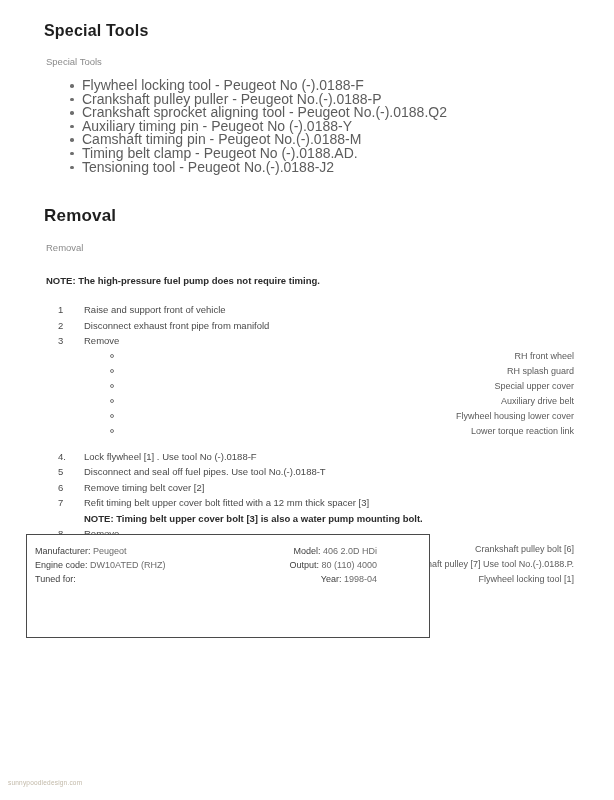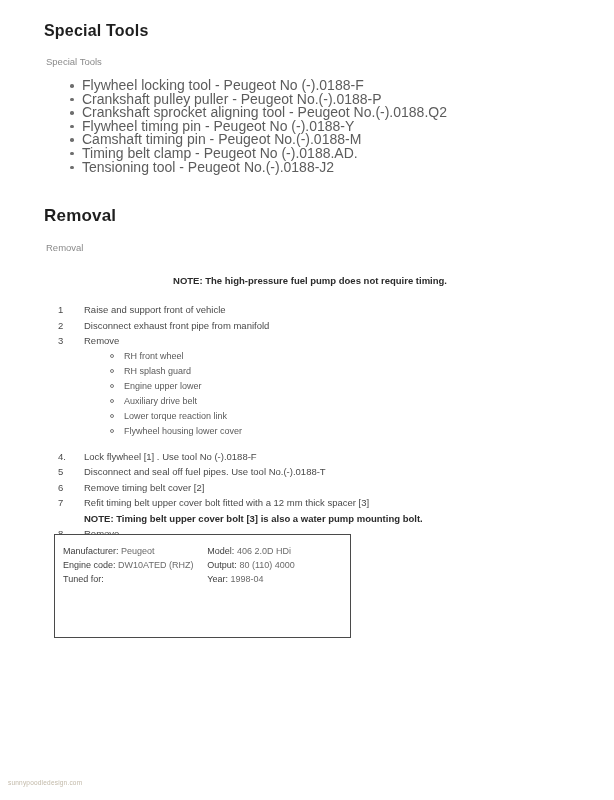--- a/index.html
+++ b/index.html
@@ -58,21 +58,20 @@
   }
   h1.section-title.removal {
     margin-top: 32px;
     font-size: 17px;
   }
   .note {
     font-size: 9.5px;
     font-weight: bold;
     color: #2b2b2b;
     margin: 22px 0 0 2px;
-    text-align: center;
   }
   ol.steps {
     list-style: none;
     margin: 16px 0 0 0;
     padding: 0;
   }
   ol.steps > li {
     font-size: 9.5px;
     color: #4a4a4a;
     line-height: 15.5px;
@@ -92,20 +91,21 @@
     list-style: none;
     margin: 0;
     padding: 0 0 0 26px;
   }
   ul.sublist li {
     font-size: 9px;
     color: #5a5a5a;
     line-height: 15px;
     position: relative;
     padding-left: 14px;
+    text-align: right;
   }
   ul.sublist li::before {
     content: "";
     position: absolute;
     left: 0;
     top: 5px;
     width: 4px;
     height: 4px;
     border-radius: 50%;
     border: 1px solid #777;
@@ -115,38 +115,38 @@
   .spacer-8 { height: 10px; }
   .inline-note {
     font-size: 9.5px;
     font-weight: bold;
     color: #2b2b2b;
     display: block;
     padding-left: 0;
   }
   .info-box {
     position: absolute;
-    left: 54px;
+    left: 26px;
     top: 534px;
-    width: 297px;
+    width: 404px;
     height: 104px;
     border: 1px solid #4a4a4a;
     box-sizing: border-box;
     background: #fff;
   }
   .info-box .row {
     display: flex;
     font-size: 9px;
     color: #4a4a4a;
     line-height: 14px;
     padding: 0 0 0 8px;
   }
   .info-box .row:first-child { padding-top: 9px; }
   .info-box .col-left { width: 172px; }
-  .info-box .col-right { width: 170px; }
+  .info-box .col-right { width: 170px; text-align: right; }
   .info-box .label { color: #3f3f3f; }
   .info-box .value { color: #6a6a6a; }
   .watermark {
     position: absolute;
     left: 8px;
     top: 779px;
     font-size: 6.5px;
     color: #c2b9a8;
     letter-spacing: 0.2px;
   }
@@ -157,21 +157,21 @@
 <div class="page">
 
   <h1 class="section-title">Special Tools</h1>
 
   <div class="sub-label">Special Tools</div>
 
   <ul class="bullets">
     <li>Flywheel locking tool - Peugeot No (-).0188-F</li>
     <li>Crankshaft pulley puller - Peugeot No.(-).0188-P</li>
     <li>Crankshaft sprocket aligning tool - Peugeot No.(-).0188.Q2</li>
-    <li>Flywheel timing pin - Peugeot No (-).0188-Y</li>
+    <li>Auxiliary timing pin - Peugeot No (-).0188-Y</li>
     <li>Camshaft timing pin - Peugeot No.(-).0188-M</li>
     <li>Timing belt clamp - Peugeot No (-).0188.AD.</li>
     <li>Tensioning tool - Peugeot No.(-).0188-J2</li>
   </ul>
 
   <h1 class="section-title removal">Removal</h1>
 
   <div class="sub-label">Removal</div>
 
   <div class="note">NOTE: The high-pressure fuel pump does not require timing.</div>
@@ -184,24 +184,24 @@
     <li>
       <span class="num">2</span>
       <span>Disconnect exhaust front pipe from manifold</span>
     </li>
     <li>
       <span class="num">3</span>
       <span>Remove</span>
       <ul class="sublist">
         <li>RH front wheel</li>
         <li>RH splash guard</li>
-        <li>Engine upper lower</li>
+        <li>Special upper cover</li>
         <li>Auxiliary drive belt</li>
+        <li>Flywheel housing lower cover</li>
         <li>Lower torque reaction link</li>
-        <li>Flywheel housing lower cover</li>
       </ul>
     </li>
     <li class="spacer-8"></li>
     <li>
       <span class="num">4.</span>
       <span>Lock flywheel [1] . Use tool No (-).0188-F</span>
     </li>
     <li>
       <span class="num">5</span>
       <span>Disconnect and seal off fuel pipes. Use tool No.(-).0188-T</span>

